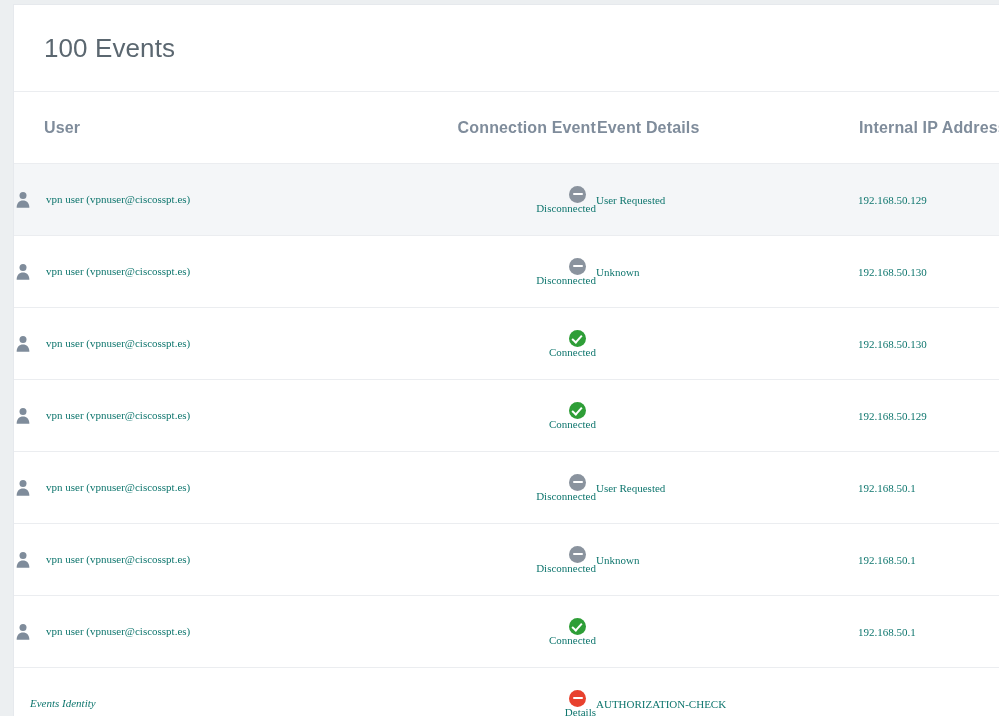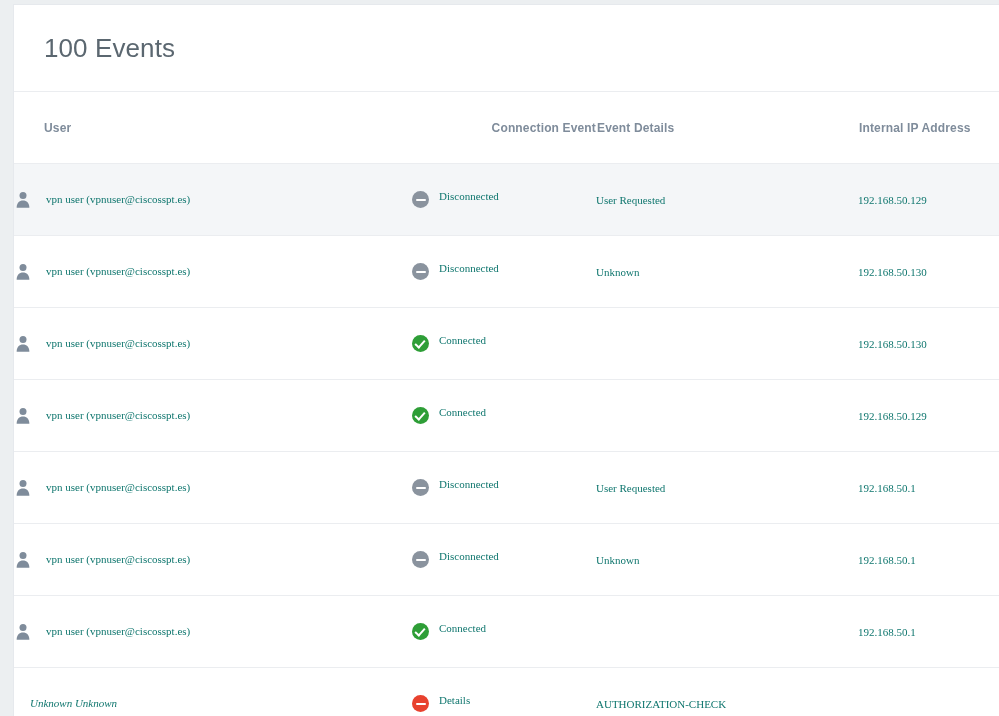--- a/index.html
+++ b/index.html
@@ -55,21 +55,21 @@
   .events-table col.col-user        { width: 398px; }
   .events-table col.col-connection  { width: 184px; }
   .events-table col.col-details     { width: 262px; }
   .events-table col.col-ip          { width: 200px; }
 
   .events-table thead th {
     height: 71px;
     padding: 0;
     text-align: left;
     vertical-align: middle;
-    font-size: 12px;
+    font-size: 16px;
     font-weight: bold;
     color: #7f8c9b;
     letter-spacing: 0.15px;
     white-space: nowrap;
     border-top: 1px solid #ebedf0;
     background: #ffffff;
   }
   .events-table thead th .hcell { padding-left: 0; }
 
   .events-table th.th-user       { padding-left: 30px; }
@@ -111,21 +111,22 @@
   }
   .user-name { line-height: 1; }
   .user-name.unknown-identity {
     font-style: italic;
     padding-left: 16px;
   }
 
   
   .status-cell {
     display: flex;
-    align-items: flex-start;
+    align-items: flex-end;
+    flex-direction: column;
   }
   .status-dot {
     width: 17px;
     height: 17px;
     flex: 0 0 17px;
     border-radius: 50%;
     margin-right: 10px;
     position: relative;
     display: block;
   }
@@ -323,21 +324,21 @@
               <span class="status-dot dot-connected"></span>
               <span class="status-label">Connected</span>
             </div>
           </td>
           <td class="td-details"><span class="details-text"></span></td>
           <td class="td-ip"><span class="ip-text">192.168.50.1</span></td>
         </tr>
         <tr>
           <td class="td-user">
             <div class="user-cell">
-              <span class="user-name unknown-identity">Unknown Unknown</span>
+              <span class="user-name unknown-identity">Events Identity</span>
             </div>
           </td>
           <td class="td-connection">
             <div class="status-cell">
               <span class="status-dot dot-failed"></span>
               <span class="status-label">Details</span>
             </div>
           </td>
           <td class="td-details"><span class="details-text">AUTHORIZATION-CHECK</span></td>
           <td class="td-ip"><span class="ip-text"></span></td>

